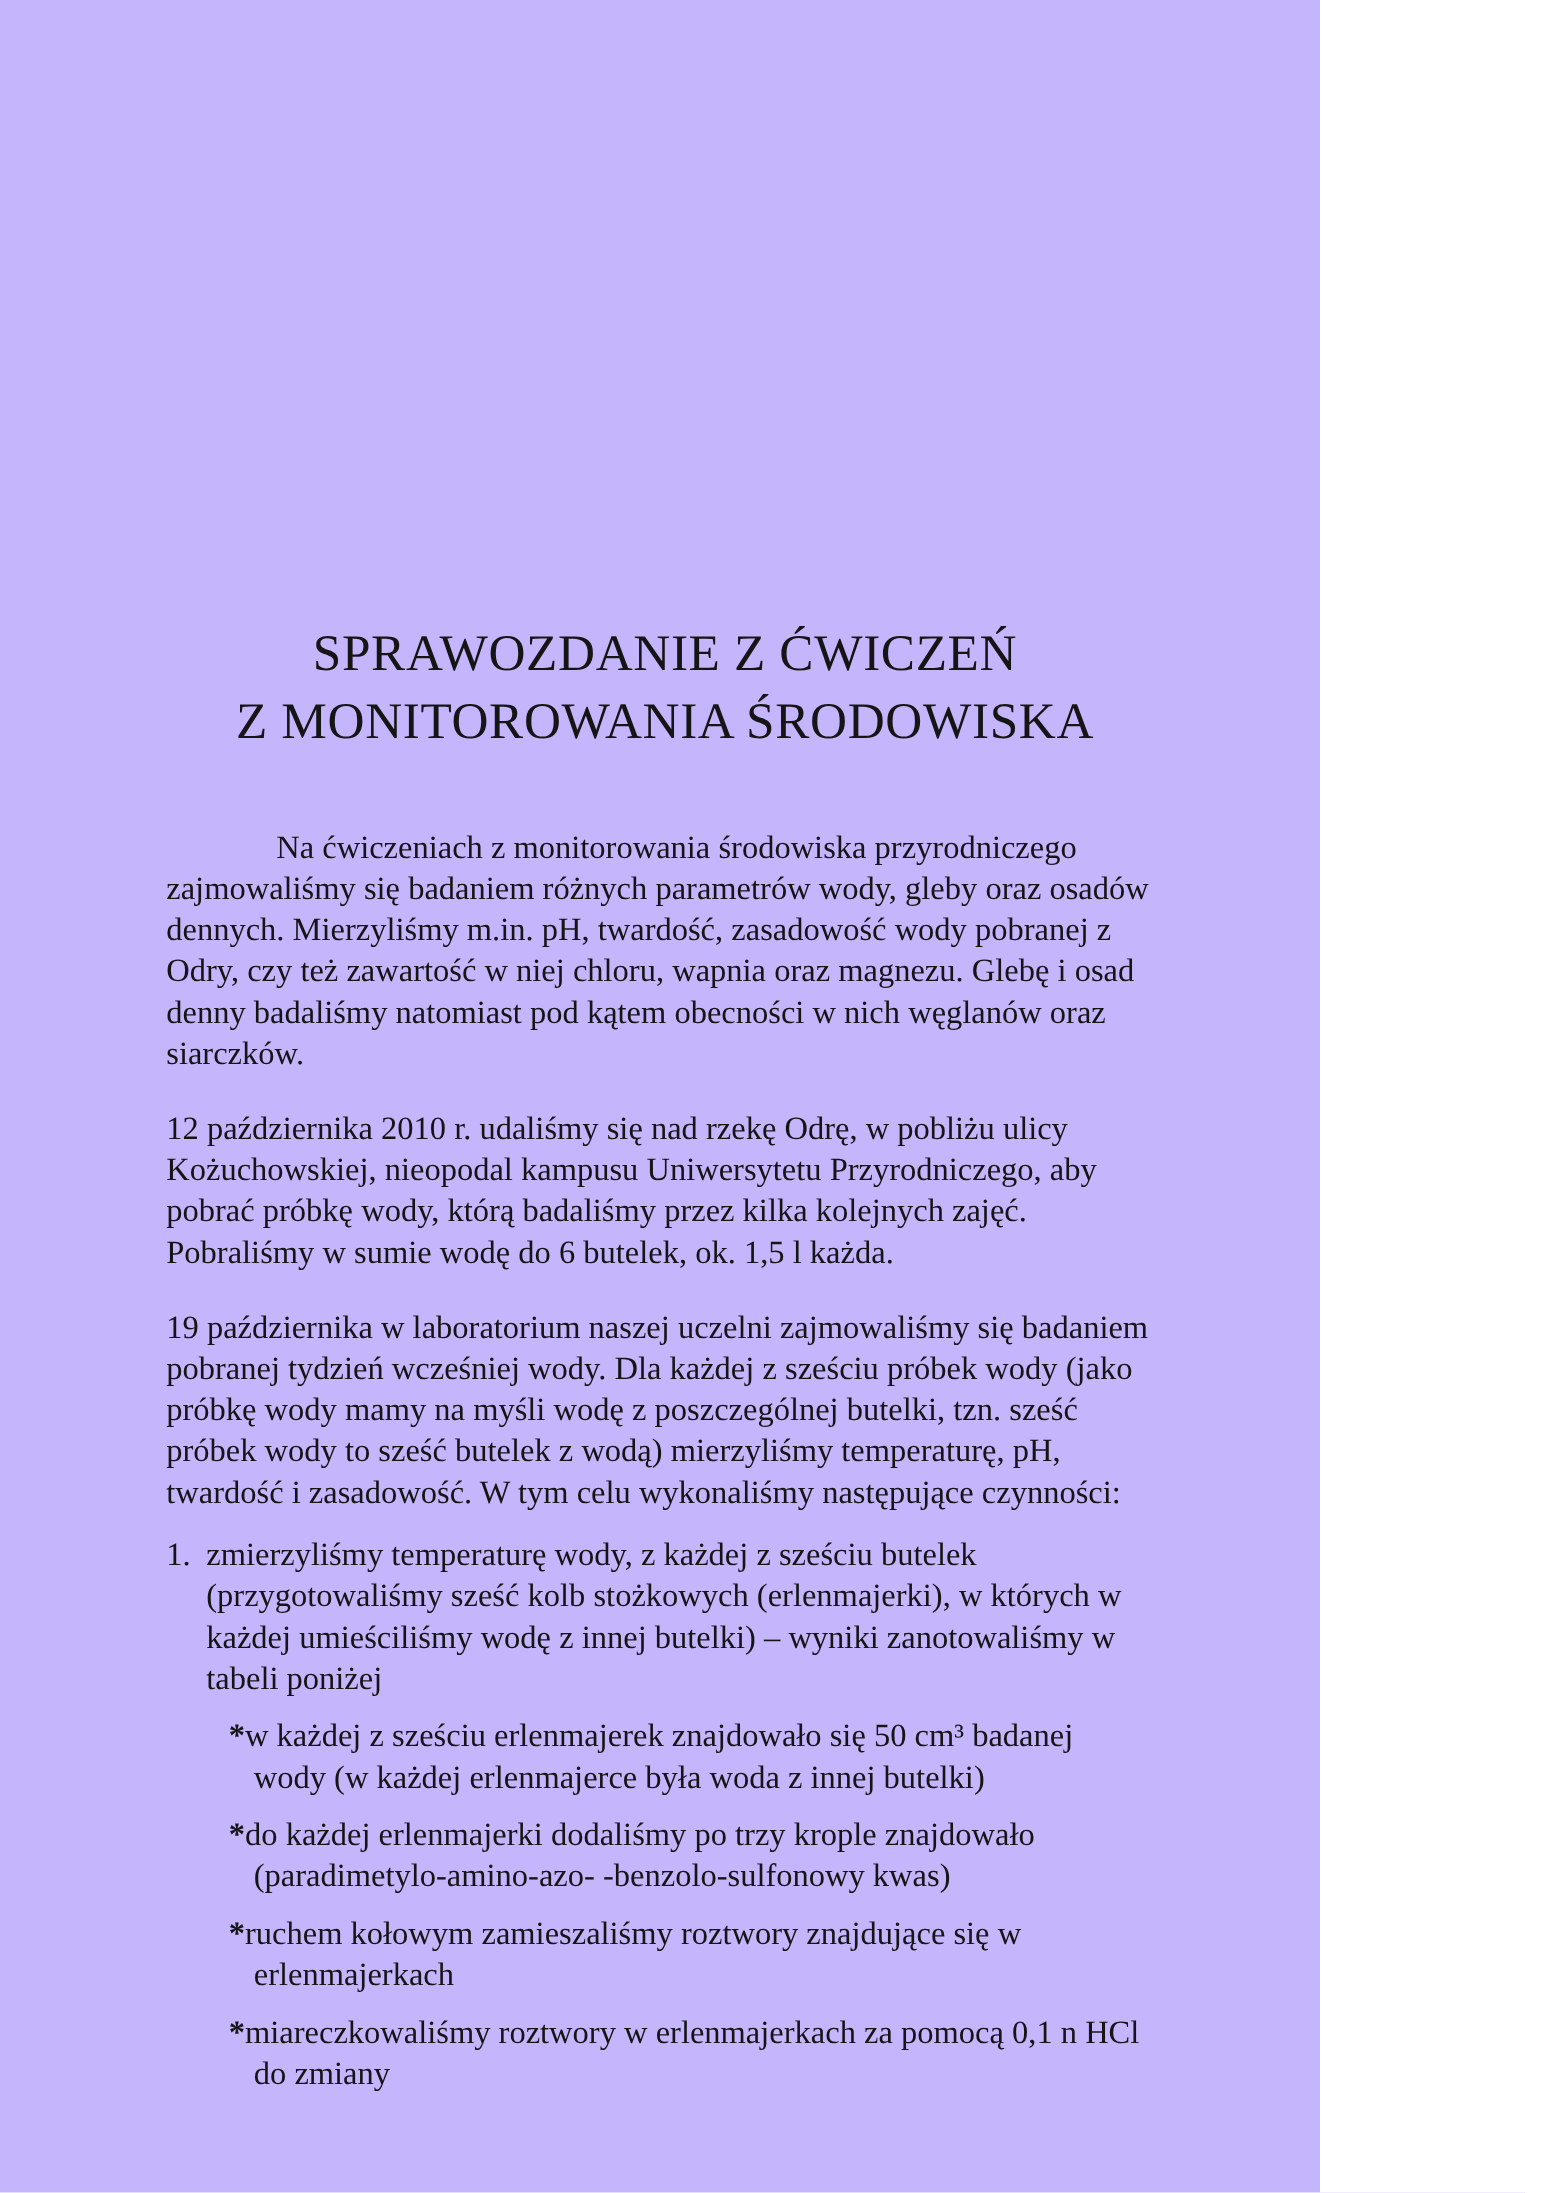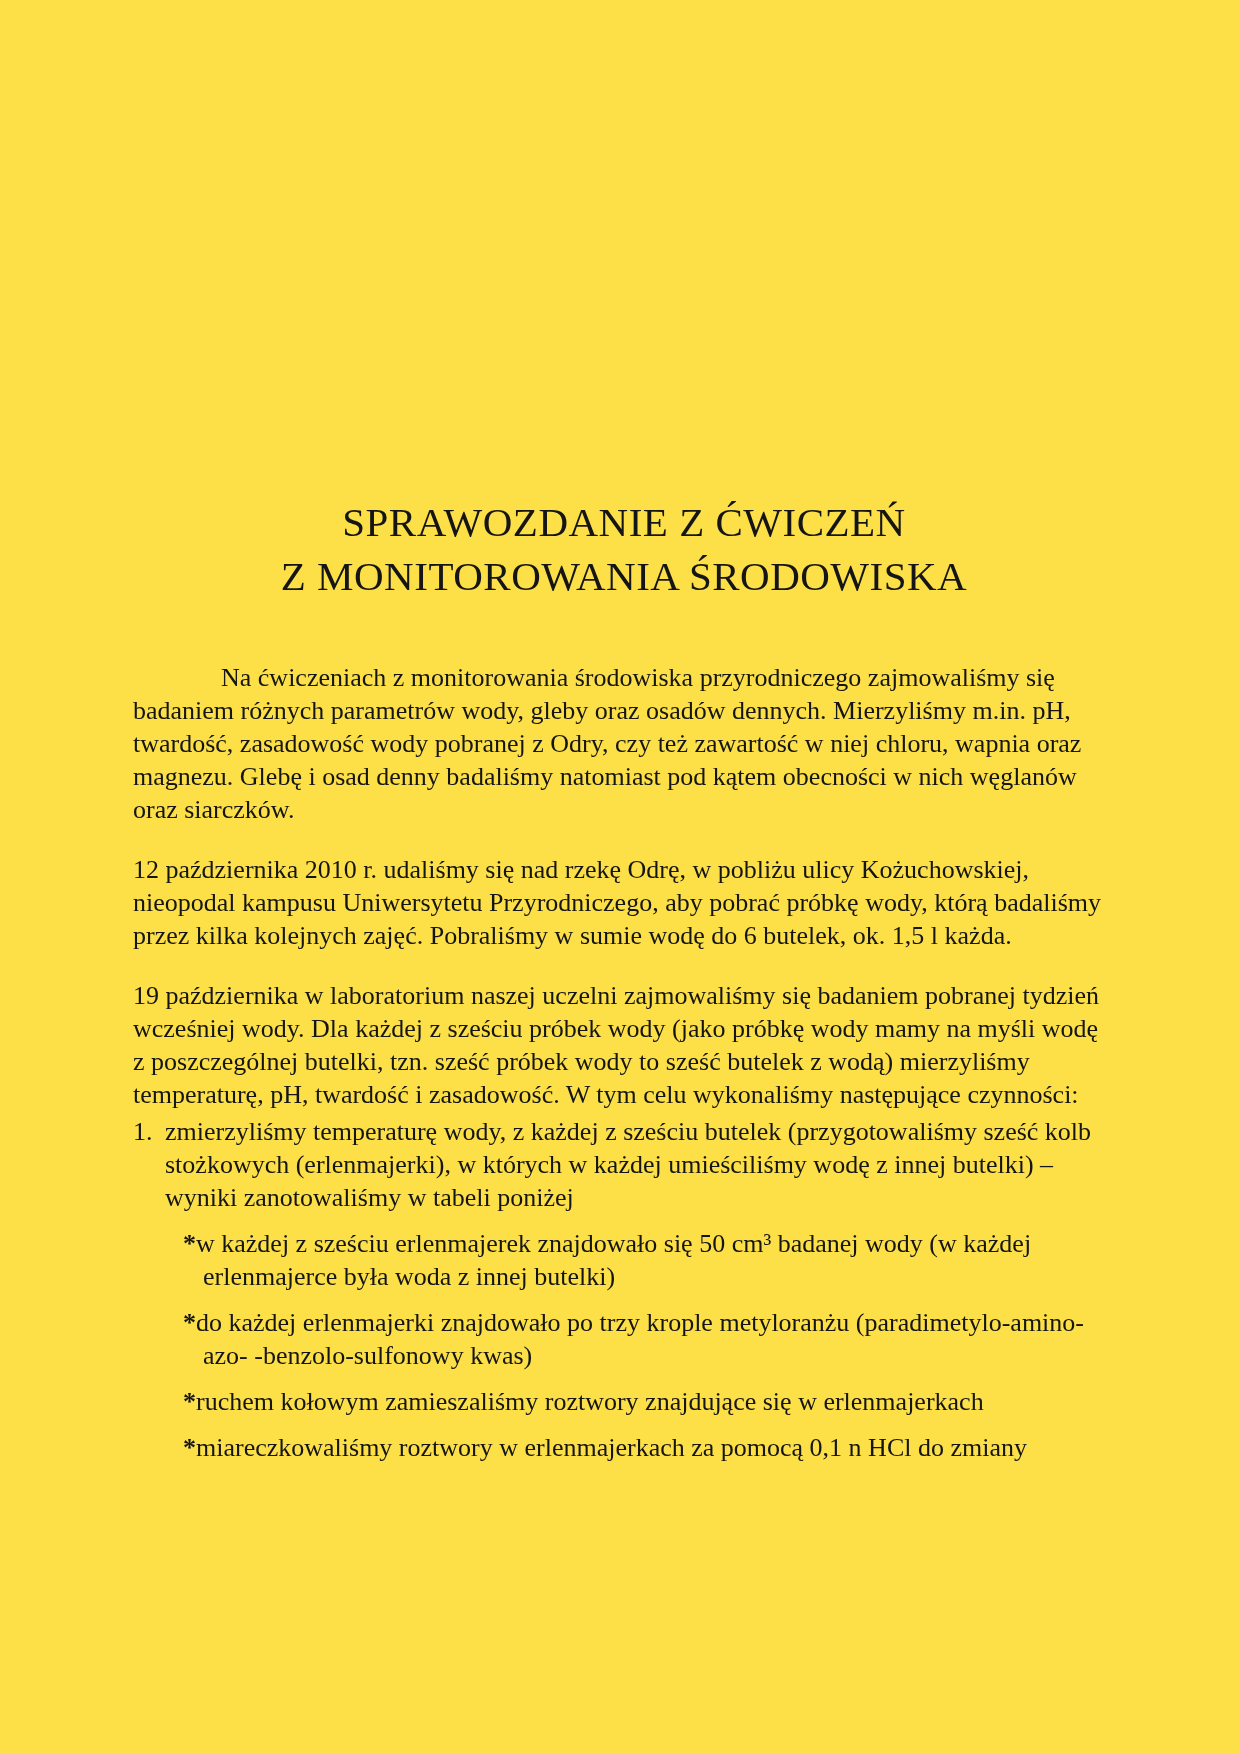--- a/index.html
+++ b/index.html
@@ -2,23 +2,23 @@
 <html lang="pl"><head>
 <meta charset="utf-8">
 <style>
   html, body {
     margin: 0;
     padding: 0;
     background: #ffffff;
   }
   .page {
     position: relative;
-    width: 1240px;
+    width: 1056px;
     height: 1754px;
-    background: #fde047;
+    background: #c4b5fd;
     color: #151515;
     font-family: "Liberation Serif", "DejaVu Serif", serif;
     box-sizing: border-box;
     padding: 495px 125px 0 133px;
     overflow: hidden;
   }
   .doc-title {
     text-align: center;
     font-size: 41px;
     line-height: 54px;
@@ -30,21 +30,21 @@
     font-size: 26px;
     line-height: 33px;
   }
   p.para {
     margin: 0 0 27px 0;
   }
   p.para.indent-first {
     text-indent: 88px;
   }
   p.para.no-gap {
-    margin-bottom: 4px;
+    margin-bottom: 17px;
   }
   .lead-bold {
     font-weight: 400;
   }
   .num-list {
     margin: 0;
   }
   .num-item {
     padding-left: 32px;
     text-indent: -32px;
@@ -88,21 +88,21 @@
     <div class="num-list">
 
       <p class="num-item"><span class="num-marker">1.</span><span>zmierzyliśmy temperaturę wody, z każdej z sześciu butelek (przygotowaliśmy sześć kolb stożkowych (erlenmajerki), w których w każdej umieściliśmy wodę z innej butelki) – wyniki zanotowaliśmy w tabeli poniżej</span></p>
 
 
 
       <div class="sub-bullets">
 
         <p class="sub-bullet"><span class="bullet-marker">*</span><span>w każdej z sześciu erlenmajerek znajdowało się 50 cm³ badanej wody (w każdej erlenmajerce była woda z innej butelki)</span></p>
 
-        <p class="sub-bullet"><span class="bullet-marker">*</span><span>do każdej erlenmajerki znajdowało po trzy krople metyloranżu (paradimetylo-amino-azo- -benzolo-sulfonowy kwas)</span></p>
+        <p class="sub-bullet"><span class="bullet-marker">*</span><span>do każdej erlenmajerki dodaliśmy po trzy krople znajdowało (paradimetylo-amino-azo- -benzolo-sulfonowy kwas)</span></p>
 
         <p class="sub-bullet"><span class="bullet-marker">*</span><span>ruchem kołowym zamieszaliśmy roztwory znajdujące się w erlenmajerkach</span></p>
 
         <p class="sub-bullet"><span class="bullet-marker">*</span><span>miareczkowaliśmy roztwory w erlenmajerkach za pomocą 0,1 n HCl do zmiany</span></p>
 
       </div>
     </div>
   </div>
 </div>
 

